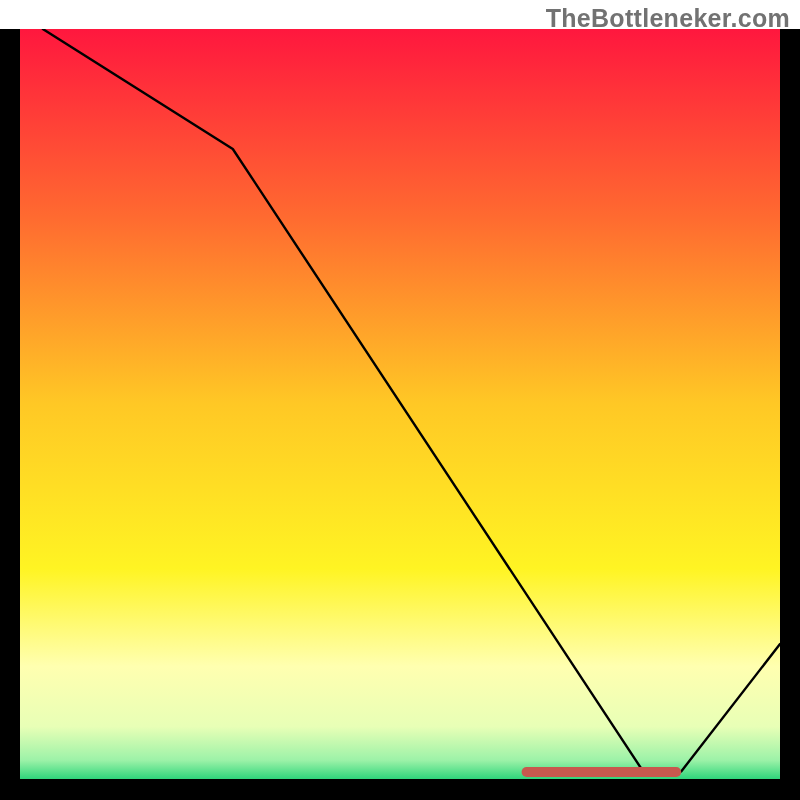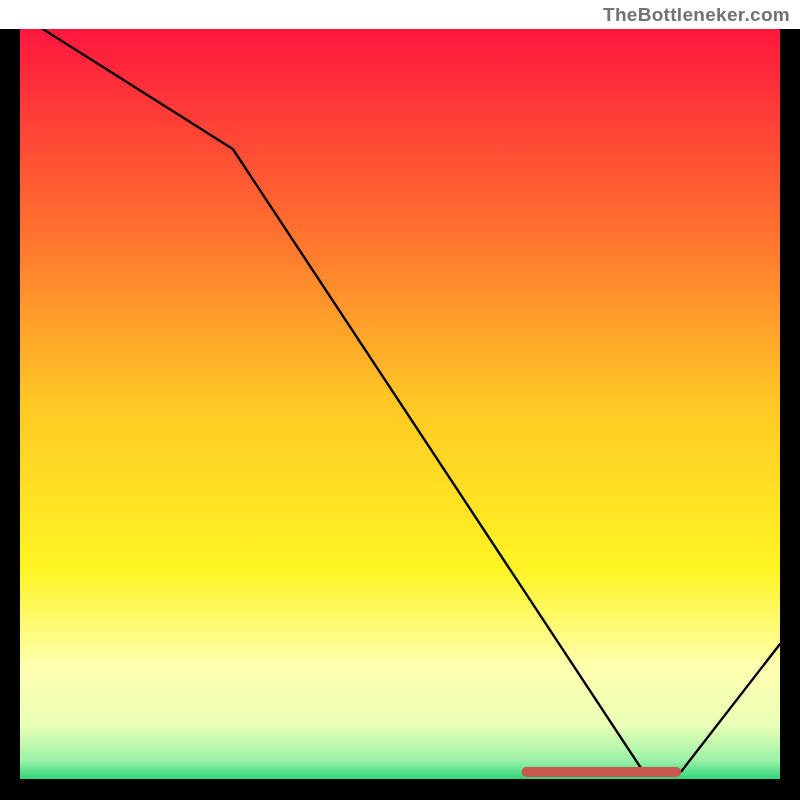--- a/index.html
+++ b/index.html
@@ -13,21 +13,21 @@
   .frame {
     position: relative;
     width: 800px;
     height: 800px;
   }
   .watermark {
     position: absolute;
     top: 4px;
     right: 10px;
     font-family: Arial, Helvetica, sans-serif;
-    font-size: 19px;
+    font-size: 25px;
     font-weight: 600;
     color: #727272;
     letter-spacing: 0.3px;
   }
   svg {
     position: absolute;
     top: 0;
     left: 0;
   }
 </style>

